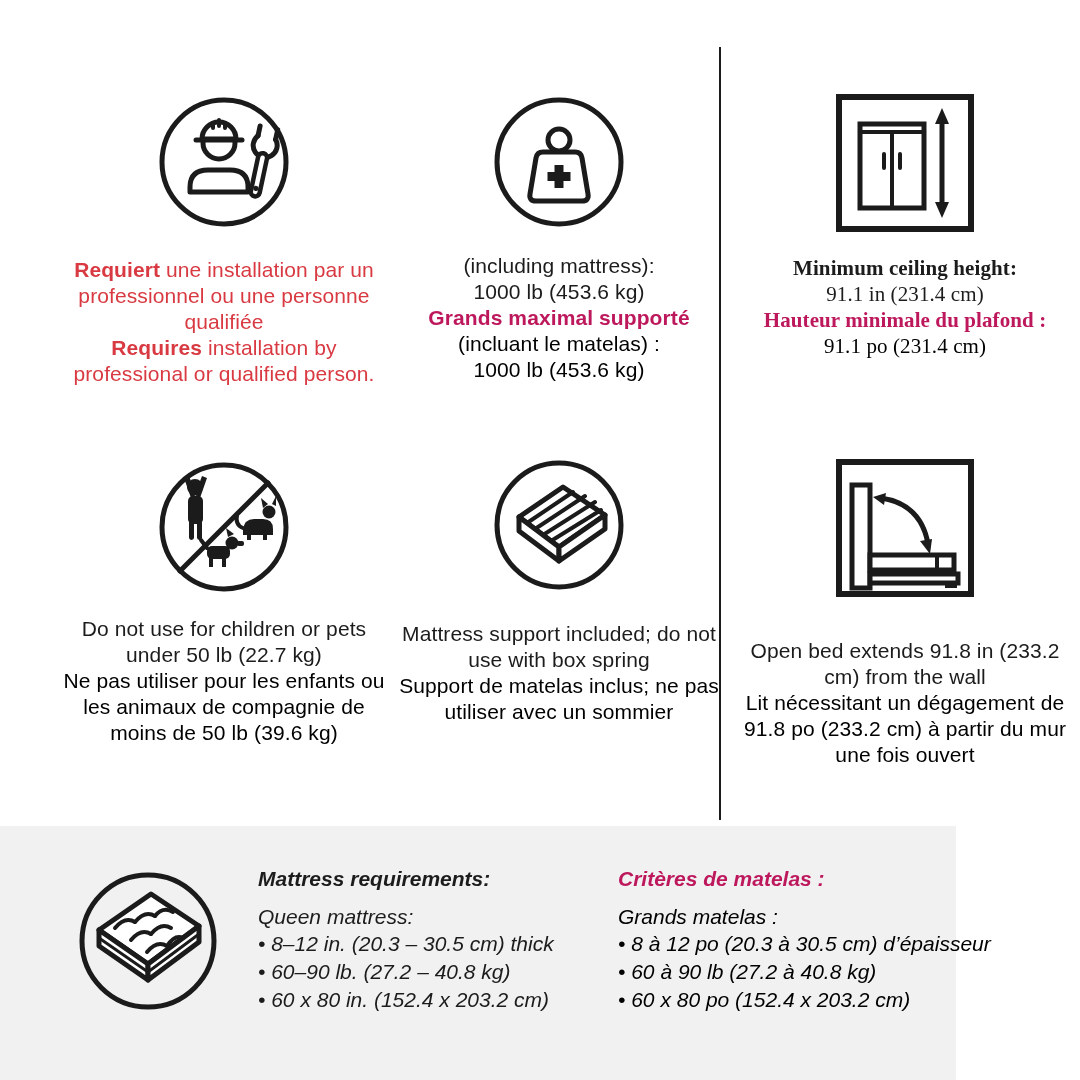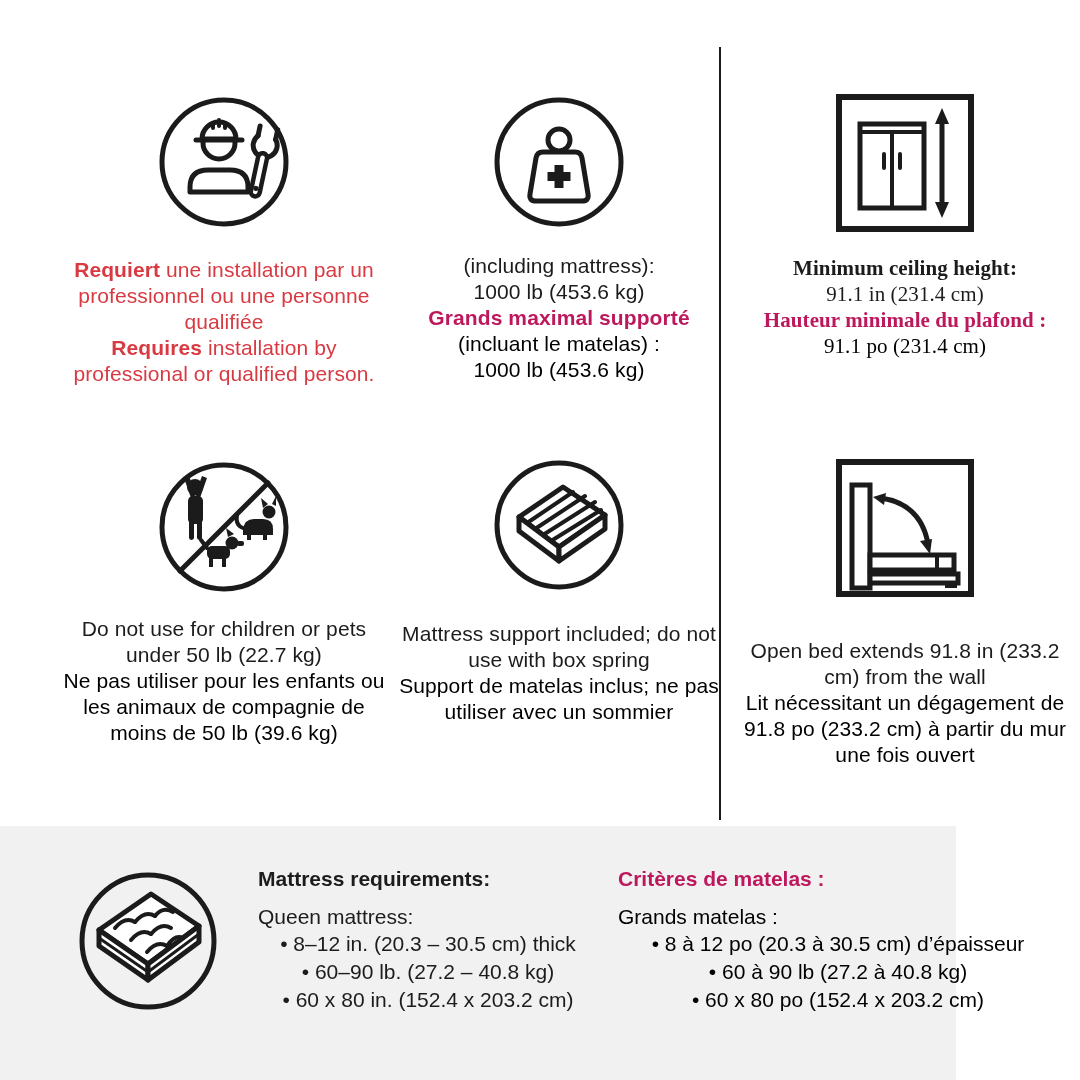--- a/index.html
+++ b/index.html
@@ -16,28 +16,28 @@
   .red { color:#d93a42; }
   .gray { color:#000000; }
   .grayb { color:#be185d; font-weight:bold; }
   .card-1 { left:58px;  top:95px;  width:332px; }  .card-1 .txt { margin-top:28px; }
   .card-2 { left:394px; top:95px;  width:330px; }  .card-2 .txt { margin-top:24px; }
   .card-3 { left:740px; top:93px;  width:330px; }  .card-3 .txt { margin-top:22px;font-family:Liberation Serif, serif; }
   .card-4 { left:58px;  top:460px; width:332px; }  .card-4 .txt { margin-top:22px; }
   .card-5 { left:394px; top:458px; width:330px; }  .card-5 .txt { margin-top:29px; }
   .card-6 { left:740px; top:458px; width:330px; }  .card-6 .txt { margin-top:40px; }
   .footer {
-    position:absolute; left:0; top:826px; width:956px; height:254px; background:#f1f1f2;
+    position:absolute; left:0; top:826px; width:956px; height:254px; background:#f1f1f2;font-style:italic;
   }
   .footer-icon { position:absolute; left:75px; top:42px; }
   .fcol { position:absolute; top:40px; font-size:21px; line-height:26px; }
   .fcol-en { left:258px; width:340px; }
   .fcol-fr { left:618px; width:440px; }
   .fcol .subtitle { margin-top:12px; }
-  .fcol .bullet { line-height:28px;text-align:center; }
+  .fcol .bullet { line-height:28px; }
   .fcol .bullet::before { content:"• "; }
   svg { display:block; }
 </style>
 </head>
 <body>
 
 <div class="canvas">
 
   <div class="divider"></div>
 

